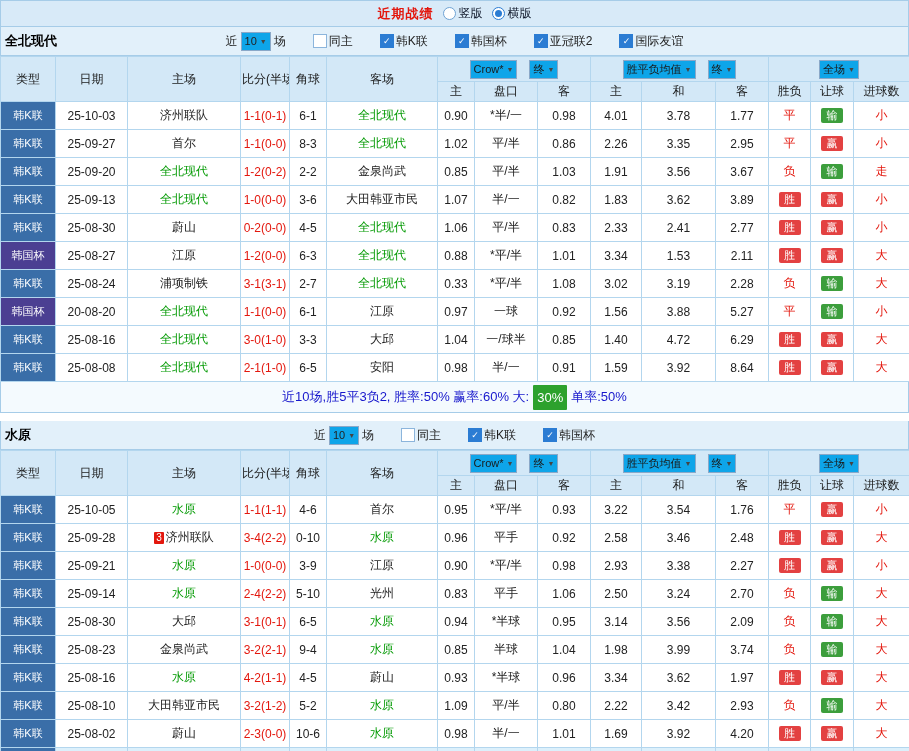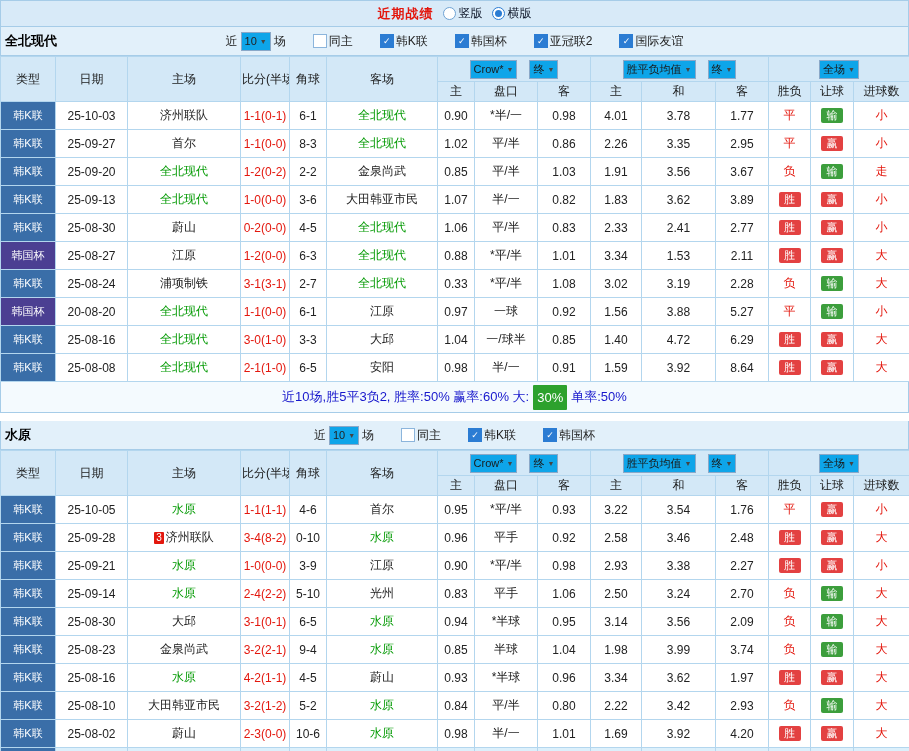--- a/index.html
+++ b/index.html
@@ -454,21 +454,21 @@
             <td>3.54</td>
             <td>1.76</td>
             <td><span class="redtxt">平</span></td>
             <td><span class="badge w">赢</span></td>
             <td><span class="redtxt">小</span></td>
           </tr>
           <tr>
             <td class="lg k">韩K联</td>
             <td>25-09-28</td>
             <td><span class="tbadge">3</span><span>济州联队</span></td>
-            <td class="score">3-4(8-2)</td>
+            <td class="score">3-4(2-2)</td>
             <td>0-10</td>
             <td><span class="tg">水原</span></td>
             <td>0.96</td>
             <td>平手</td>
             <td>0.92</td>
             <td>2.58</td>
             <td>3.46</td>
             <td>2.48</td>
             <td><span class="badge w">胜</span></td>
             <td><span class="badge w">赢</span></td>
@@ -559,21 +559,21 @@
             <td><span class="badge w">赢</span></td>
             <td><span class="redtxt">大</span></td>
           </tr>
           <tr>
             <td class="lg k">韩K联</td>
             <td>25-08-10</td>
             <td><span>大田韩亚市民</span></td>
             <td class="score">3-2(1-2)</td>
             <td>5-2</td>
             <td><span class="tg">水原</span></td>
-            <td>0.84</td>
+            <td>1.09</td>
             <td>平/半</td>
             <td>0.80</td>
             <td>2.22</td>
             <td>3.42</td>
             <td>2.93</td>
             <td><span class="redtxt">负</span></td>
             <td><span class="badge l">输</span></td>
             <td><span class="redtxt">大</span></td>
           </tr>
           <tr>

